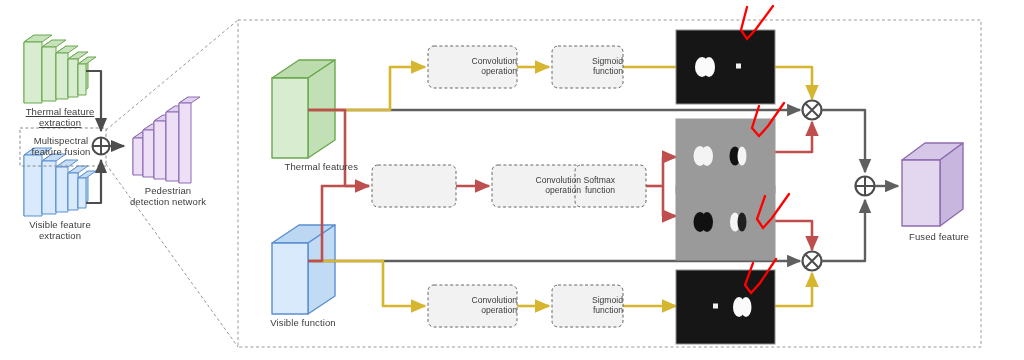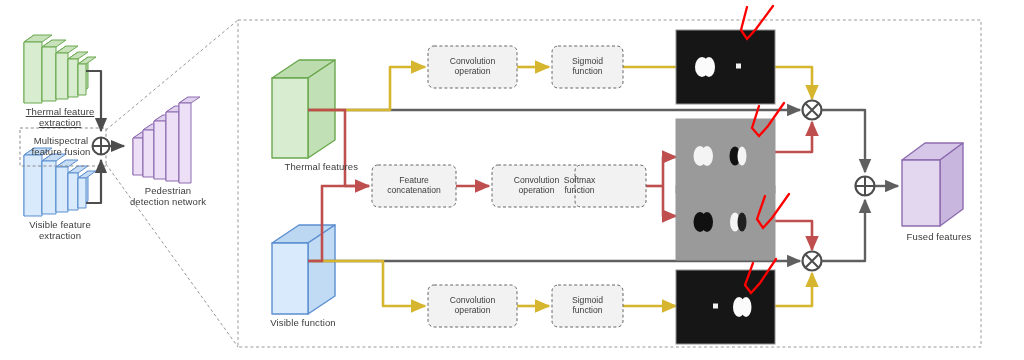--- a/index.html
+++ b/index.html
@@ -2,21 +2,21 @@
 <html><head>
 <meta charset="utf-8">
 <style>
   html,body{margin:0;padding:0;background:#ffffff;}
   body{width:1024px;height:360px;overflow:hidden;
        font-family:"Liberation Sans","DejaVu Sans",sans-serif;color:#3c3c3c;}
   #stage{position:relative;width:1024px;height:360px;}
   #stage svg{position:absolute;left:0;top:0;}
   .lbl{position:absolute;font-size:9.5px;line-height:11px;text-align:center;color:#3c3c3c;
        white-space:pre-line;letter-spacing:.1px;}
-  .boxlbl{position:absolute;font-size:8.6px;line-height:10px;text-align:center;color:#3c3c3c;
+  .boxlbl{position:absolute;font-size:8.6px;line-height:10px;text-align:right;color:#3c3c3c;
        white-space:pre-line;}
 </style>
 </head>
 <body>
 
 <div id="stage">
 
 <svg width="1024" height="360" viewBox="0 0 1024 360">
   <defs>
     <marker id="ahY" markerWidth="7" markerHeight="7" refX="5.4" refY="3" orient="auto">
@@ -235,28 +235,26 @@
 extraction</div>
 <div class="lbl" style="left:5px;top:219px;width:110px;">Visible feature
 extraction</div>
 <div class="lbl" style="left:110px;top:185px;width:116px;">Pedestrian
 detection network</div>
 <div class="lbl" style="left:15px;top:135px;width:92px;">Multispectral
 feature fusion</div>
 
 <div class="lbl" style="left:248px;top:161px;width:110px;text-align:right;">Thermal features</div>
 <div class="lbl" style="left:248px;top:317px;width:110px;">Visible function</div>
-<div class="lbl" style="left:891px;top:231px;width:96px;">Fused features</div>
+<div class="lbl" style="left:891px;top:231px;width:96px;">Fused feature</div>
 
 <div class="boxlbl" style="left:428px;top:56px;width:89px;">Convolution
 operation</div>
 <div class="boxlbl" style="left:552px;top:56px;width:71px;">Sigmoid
 function</div>
-<div class="boxlbl" style="left:371px;top:175px;width:86px;">Feature
-concatenation</div>
 <div class="boxlbl" style="left:492px;top:175px;width:89px;">Convolution
 operation</div>
 <div class="boxlbl" style="left:544px;top:175px;width:71px;">Softmax
 function</div>
 <div class="boxlbl" style="left:428px;top:295px;width:89px;">Convolution
 operation</div>
 <div class="boxlbl" style="left:552px;top:295px;width:71px;">Sigmoid
 function</div>
 
 </div>

